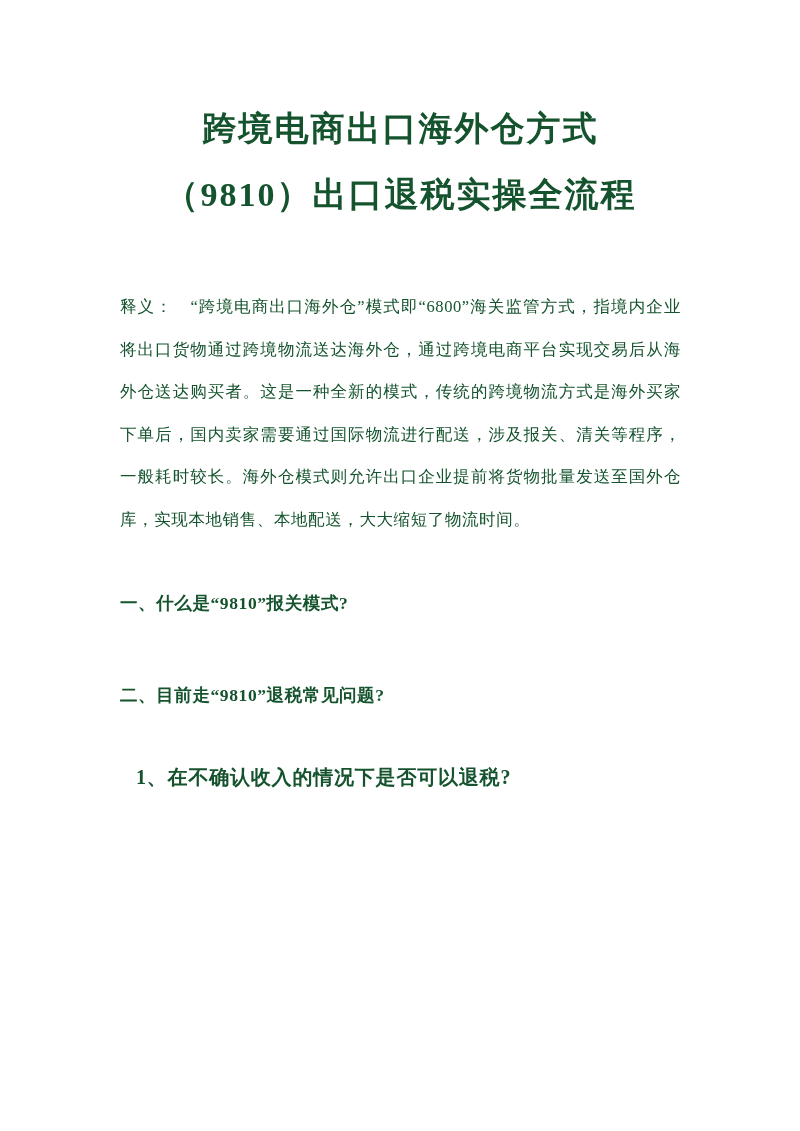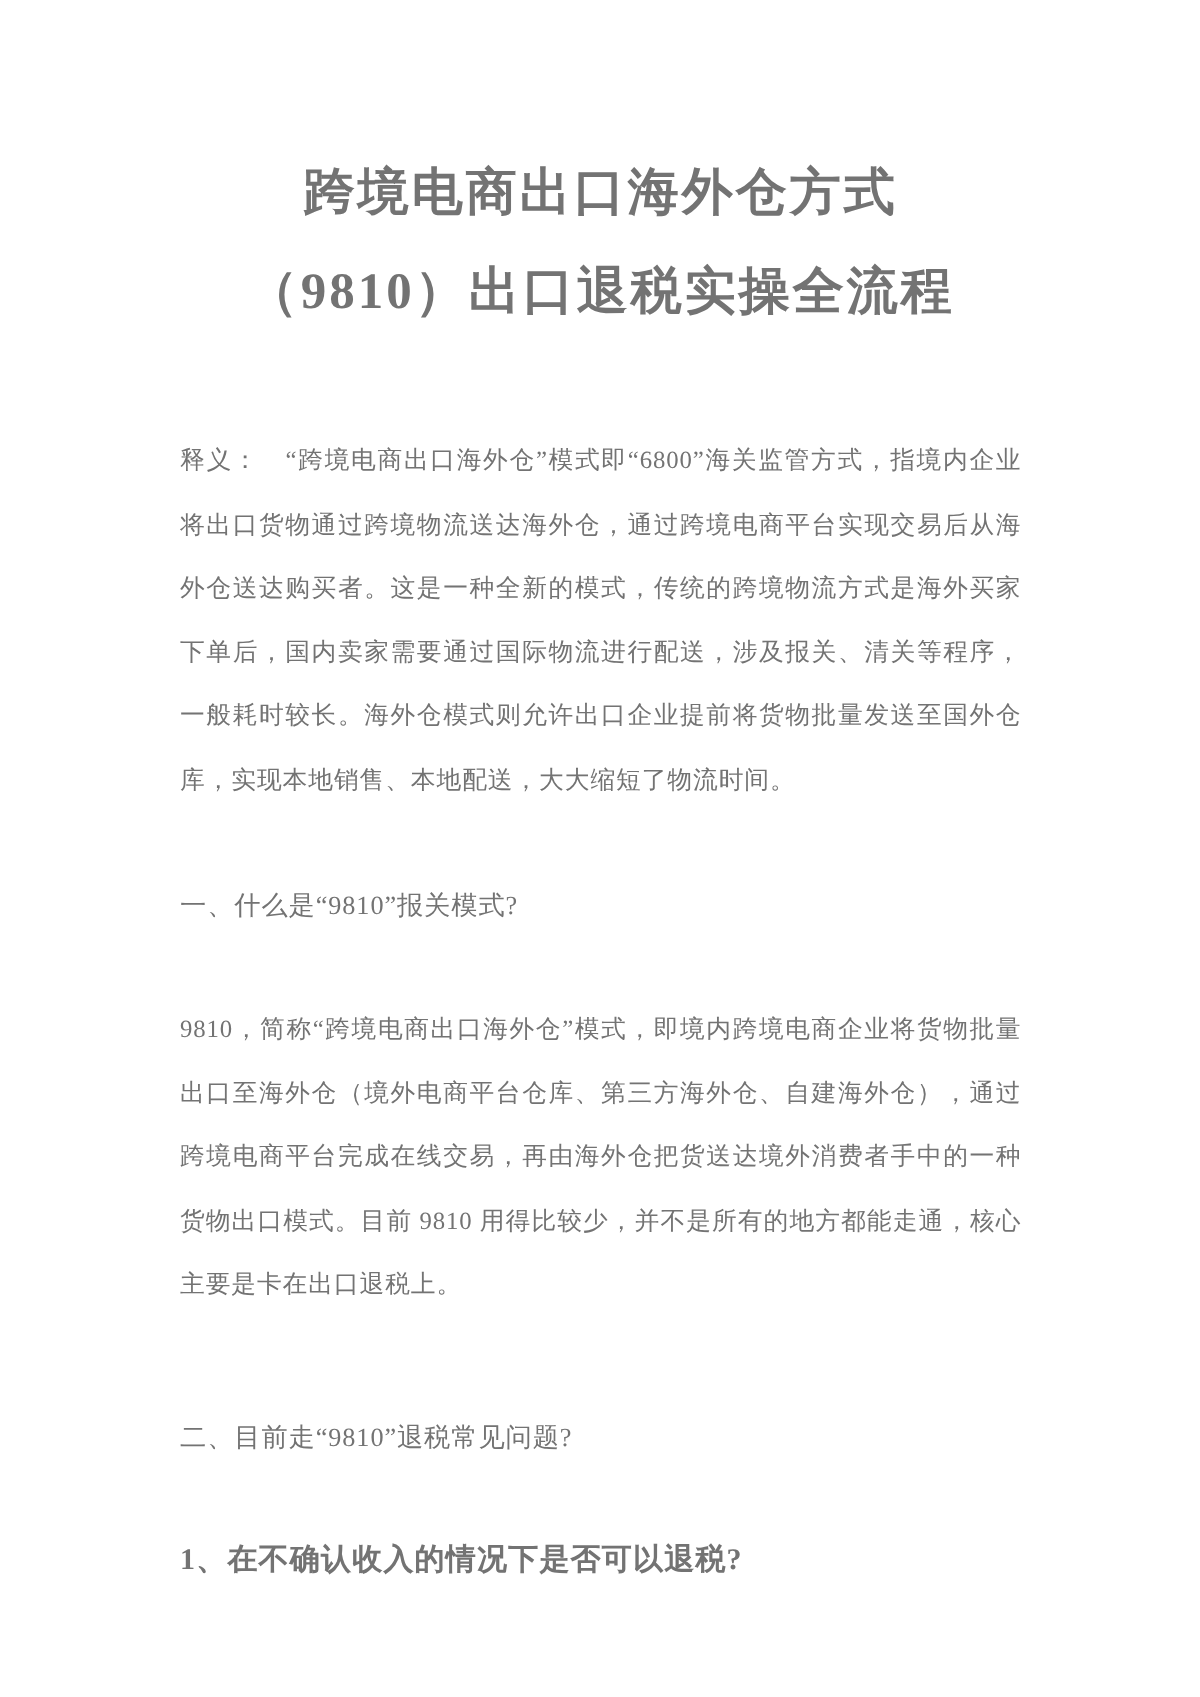--- a/index.html
+++ b/index.html
@@ -12,71 +12,70 @@
     height: 1131px;
     font-family: "Liberation Serif", "DejaVu Serif", serif;
     overflow: hidden;
   }
   .page {
     box-sizing: border-box;
     width: 800px;
     height: 1131px;
     padding: 96px 119px 0 120px;
     background: #ffffff;
-    color: #737373;
+    color: #14532d;
   }
   .doc-title {
     text-align: center;
     font-size: 34px;
     font-weight: bold;
     line-height: 66px;
     letter-spacing: 2px;
     margin: 0;
   }
   .para {
     font-size: 16.5px;
     line-height: 42.5px;
     letter-spacing: 0.6px;
     text-align: justify;
     text-justify: inter-ideograph;
     margin: 0;
   }
   .para-definition { margin-top: 58px; }
   .section-heading {
     font-size: 17.5px;
-    font-weight: normal;
+    font-weight: bold;
     letter-spacing: 0.6px;
     line-height: 24px;
     margin: 0;
   }
   .section-1 { margin-top: 50px; }
   .para-9810 { margin-top: 50px; }
   .section-2 { margin-top: 68px; }
   .question-heading {
     font-size: 20px;
     font-weight: bold;
     letter-spacing: 0.8px;
     line-height: 28px;
-    margin: 0;
+    margin: 16px;
     margin-top: 56px;
   }
 </style>
 </head>
 <body>
 
 <div class="page">
 
   <h1 class="doc-title">
     <span>跨境电商出口海外仓方式</span><br>
     <span>（9810）出口退税实操全流程</span>
   </h1>
 
   <p class="para para-definition">释义：　“跨境电商出口海外仓”模式即“6800”海关监管方式，指境内企业将出口货物通过跨境物流送达海外仓，通过跨境电商平台实现交易后从海外仓送达购买者。这是一种全新的模式，传统的跨境物流方式是海外买家下单后，国内卖家需要通过国际物流进行配送，涉及报关、清关等程序，一般耗时较长。海外仓模式则允许出口企业提前将货物批量发送至国外仓库，实现本地销售、本地配送，大大缩短了物流时间。</p>
 
   <h2 class="section-heading section-1">一、什么是“9810”报关模式?</h2>
 
-  <p class="para para-9810">9810，简称“跨境电商出口海外仓”模式，即境内跨境电商企业将货物批量出口至海外仓（境外电商平台仓库、第三方海外仓、自建海外仓），通过跨境电商平台完成在线交易，再由海外仓把货送达境外消费者手中的一种货物出口模式。目前 9810 用得比较少，并不是所有的地方都能走通，核心主要是卡在出口退税上。</p>
 
   <h2 class="section-heading section-2">二、目前走“9810”退税常见问题?</h2>
 
   <h3 class="question-heading">1、在不确认收入的情况下是否可以退税?</h3>
 
 </div>
 
 </body></html>

